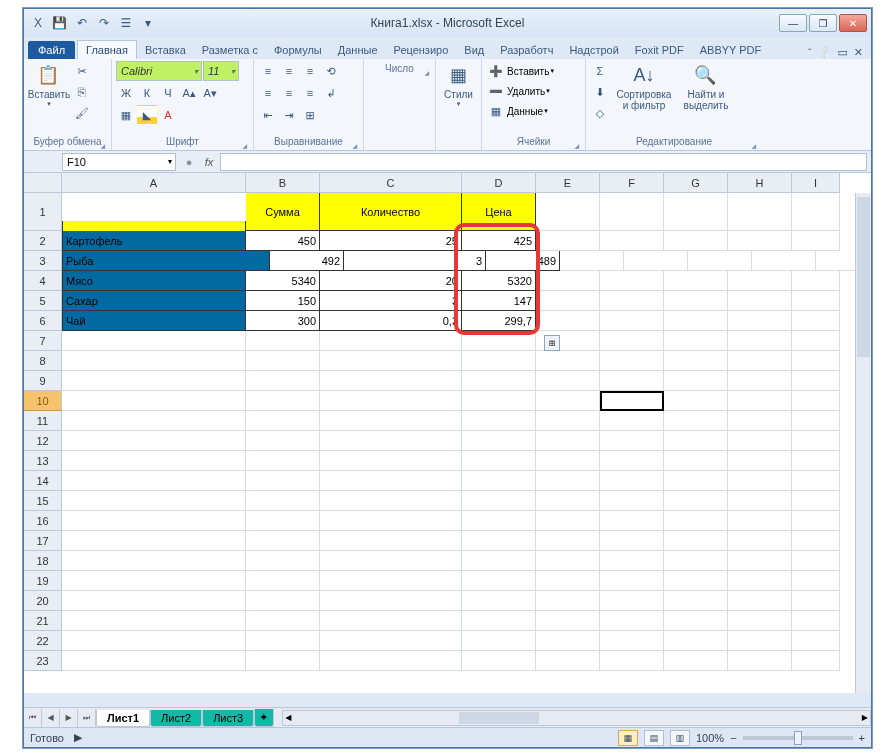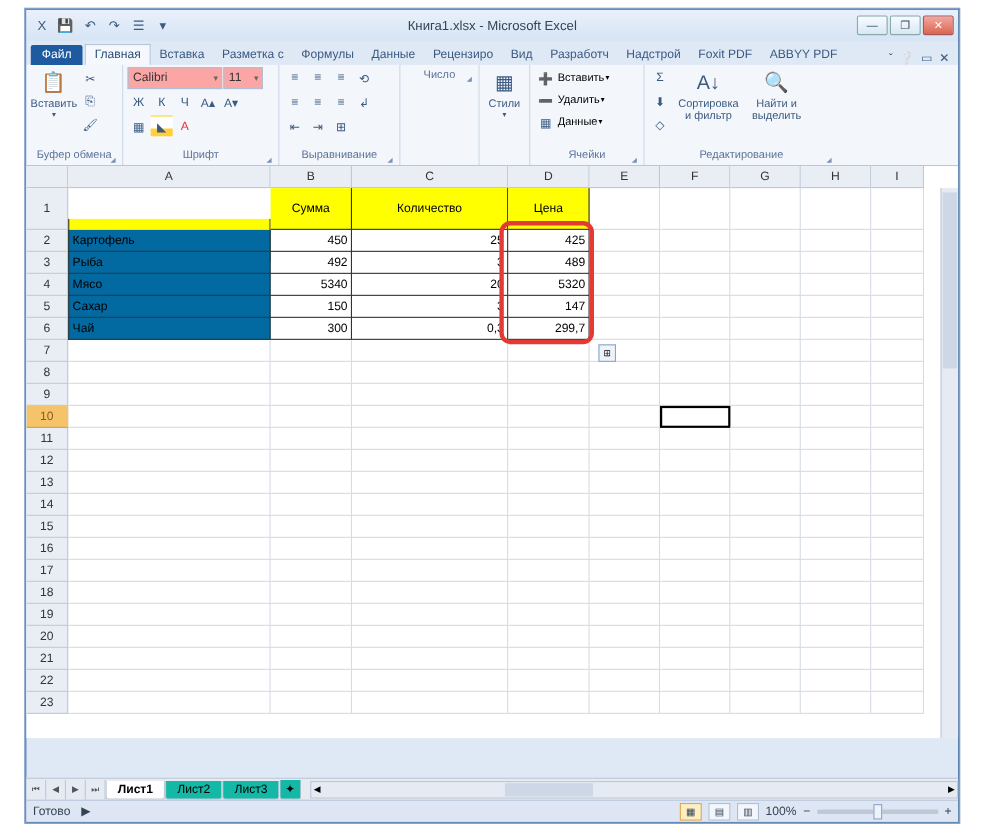--- a/index.html
+++ b/index.html
@@ -22,21 +22,21 @@
   
   .ribbon { height: 92px; background:#f3f6fb; border-bottom:1px solid #b8c7dc; display:flex; }
   .rgroup { border-right:1px solid #cdd9ea; padding:2px 4px 0 4px; display:flex; flex-direction:column; justify-content:space-between; }
   .rgroup-body { display:flex; gap:2px; align-items:flex-start; height:72px; }
   .rgroup-label { text-align:center; font-size:10px; color:#5a7399; height:16px; line-height:16px; position:relative; }
   .rgroup-label::after { content:"◢"; font-size:6px; color:#7a92b5; position:absolute; right:2px; top:4px; }
   .rbtn-big { width:42px; display:flex; flex-direction:column; align-items:center; gap:0; font-size:10px; color:#3b5a82; text-align:center; }
   .ricon { width:28px; height:28px; display:flex; align-items:center; justify-content:center; font-size:18px; }
   .rcol { display:flex; flex-direction:column; gap:1px; }
   .rbtn-sm { width:20px; height:20px; display:flex; align-items:center; justify-content:center; font-size:11px; color:#3b5a82; border:1px solid transparent; }
-  .combo { height:20px; border:1px solid #aebfd6; background:#fca5a5; font-size:11px; color:#333; padding:0 16px 0 4px; position:relative; display:flex; align-items:center; }
+  .combo { height:20px; border:1px solid #aebfd6; background:#bef264; font-size:11px; color:#333; padding:0 16px 0 4px; position:relative; display:flex; align-items:center;font-style:italic; }
   .combo::after { content:"▾"; position:absolute; right:3px; font-size:8px; color:#666; }
   .row-sm { display:flex; gap:1px; }
   
   .fbar { height:22px; background:#e9eef6; border-bottom:1px solid #b8c7dc; display:flex; align-items:center; font-size:11px; }
   .namebox { width:114px; height:18px; border:1px solid #aebfd6; background:#fff; margin:0 4px 0 38px; padding:0 4px; display:flex; align-items:center; position:relative; }
   .namebox::after { content:"▾"; position:absolute; right:3px; font-size:8px; }
   .fx { width:22px; text-align:center; font-style:italic; color:#555; }
   .formula-input { flex:1; height:18px; border:1px solid #aebfd6; background:#fff; margin-right:4px; }
   
   .gridwrap { position:relative; height:520px; background:#fff; overflow:hidden; }
@@ -236,20 +236,26 @@
         <div class="rbtn-big" style="width:56px">
           <div class="ricon">🔍</div>
           <span style="white-space:pre-line;line-height:1.1">Найти и
 выделить</span>
         </div>
       </div>
       <div class="rgroup-label">Редактирование</div>
     </div>
   </div>
 
+  <div class="fbar">
+    <div class="namebox">F10</div>
+    <span style="width:18px;text-align:center;opacity:0.4">●</span>
+    <div class="fx">fx</div>
+    <div class="formula-input"></div>
+  </div>
 
   <div class="gridwrap">
     <div class="selectall"></div>
     <div class="colheads" id="colheads">
         <div class="colhead" style="width: 184px;">A</div>
         <div class="colhead" style="width: 74px;">B</div>
         <div class="colhead" style="width: 142px;">C</div>
         <div class="colhead" style="width: 74px;">D</div>
         <div class="colhead" style="width: 64px;">E</div>
         <div class="colhead" style="width: 64px;">F</div>
@@ -299,21 +305,21 @@
           <div class="cell data" style="width: 74px;">450</div>
           <div class="cell data" style="width: 142px;">25</div>
           <div class="cell data" style="width: 74px;">425</div>
           <div class="cell" style="width: 64px;"></div>
           <div class="cell" style="width: 64px;"></div>
           <div class="cell" style="width: 64px;"></div>
           <div class="cell" style="width: 64px;"></div>
           <div class="cell" style="width: 48px;"></div>
         </div>
         <div class="row data-row">
-          <div class="cell name" style="width: 184px;">Рыба</div>
+          <div class="cell name" style="width: 208px;">Рыба</div>
           <div class="cell data" style="width: 74px;">492</div>
           <div class="cell data" style="width: 142px;">3</div>
           <div class="cell data" style="width: 74px;">489</div>
           <div class="cell" style="width: 64px;"></div>
           <div class="cell" style="width: 64px;"></div>
           <div class="cell" style="width: 64px;"></div>
           <div class="cell" style="width: 64px;"></div>
           <div class="cell" style="width: 48px;"></div>
         </div>
         <div class="row data-row">

